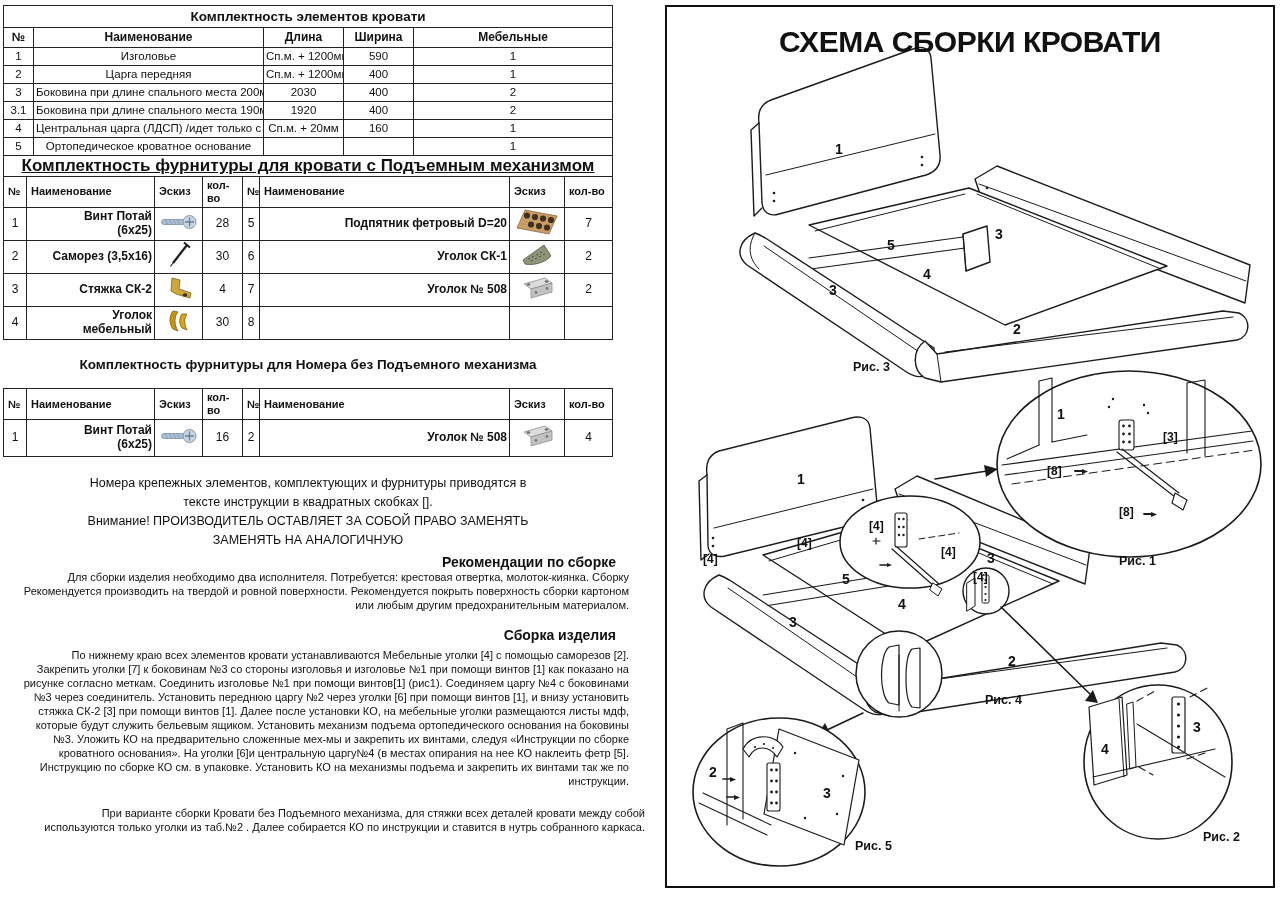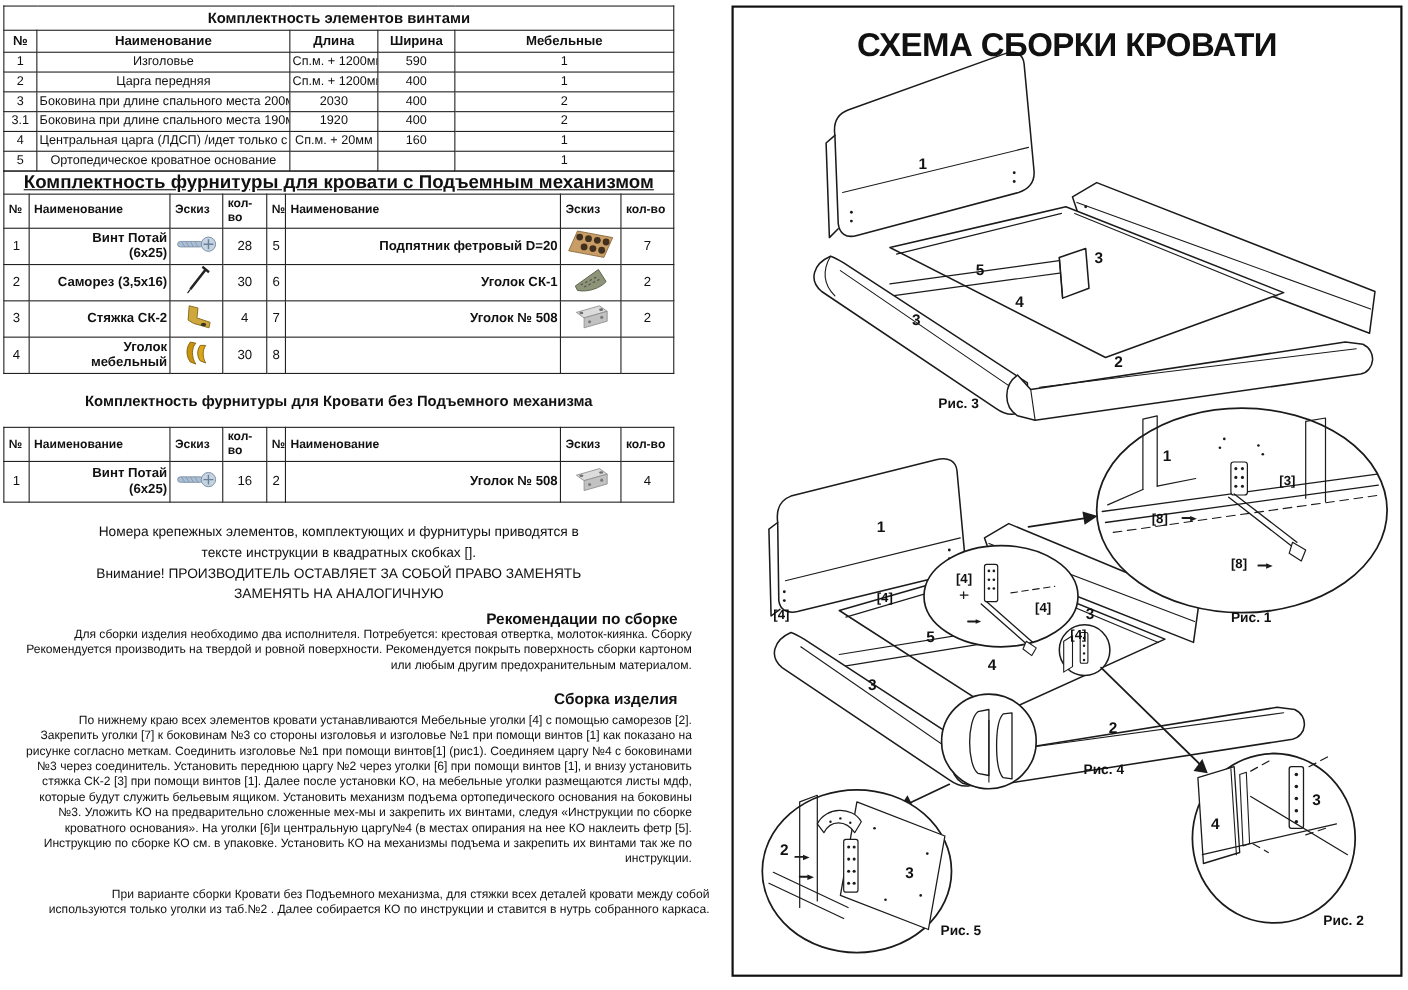--- a/index.html
+++ b/index.html
@@ -42,21 +42,21 @@
   <table class="t1">
     <colgroup>
         <col style="width:30px">
         <col style="width:230px">
         <col style="width:80px">
         <col style="width:70px">
         <col style="width:199px">
       </colgroup>
     <tbody>
         <tr class="title-row">
-      <td colspan="5">Комплектность элементов винтами</td>
+      <td colspan="5">Комплектность элементов кровати</td>
         </tr>
     <tr class="head">
       <td>№</td>
       <td>Наименование</td>
       <td>Длина</td>
       <td>Ширина</td>
       <td>Мебельные</td>
         </tr>
     <tr class="r">
       <td>1</td>
@@ -205,21 +205,21 @@
             </svg></td>
       <td>30</td>
       <td>8</td>
       <td class="name"></td>
       <td class="sketch"></td>
       <td></td>
         </tr>
   </tbody>
     </table>
 
-  <div class="t3-title">Комплектность фурнитуры для Кровати без Подъемного механизма</div>
+  <div class="t3-title">Комплектность фурнитуры для Номера без Подъемного механизма</div>
   <table class="t3 hw">
     <colgroup>
         <col style="width:23px">
         <col style="width:128px">
         <col style="width:48px">
         <col style="width:40px">
         <col style="width:17px">
         <col style="width:250px">
         <col style="width:55px">
         <col style="width:48px">

